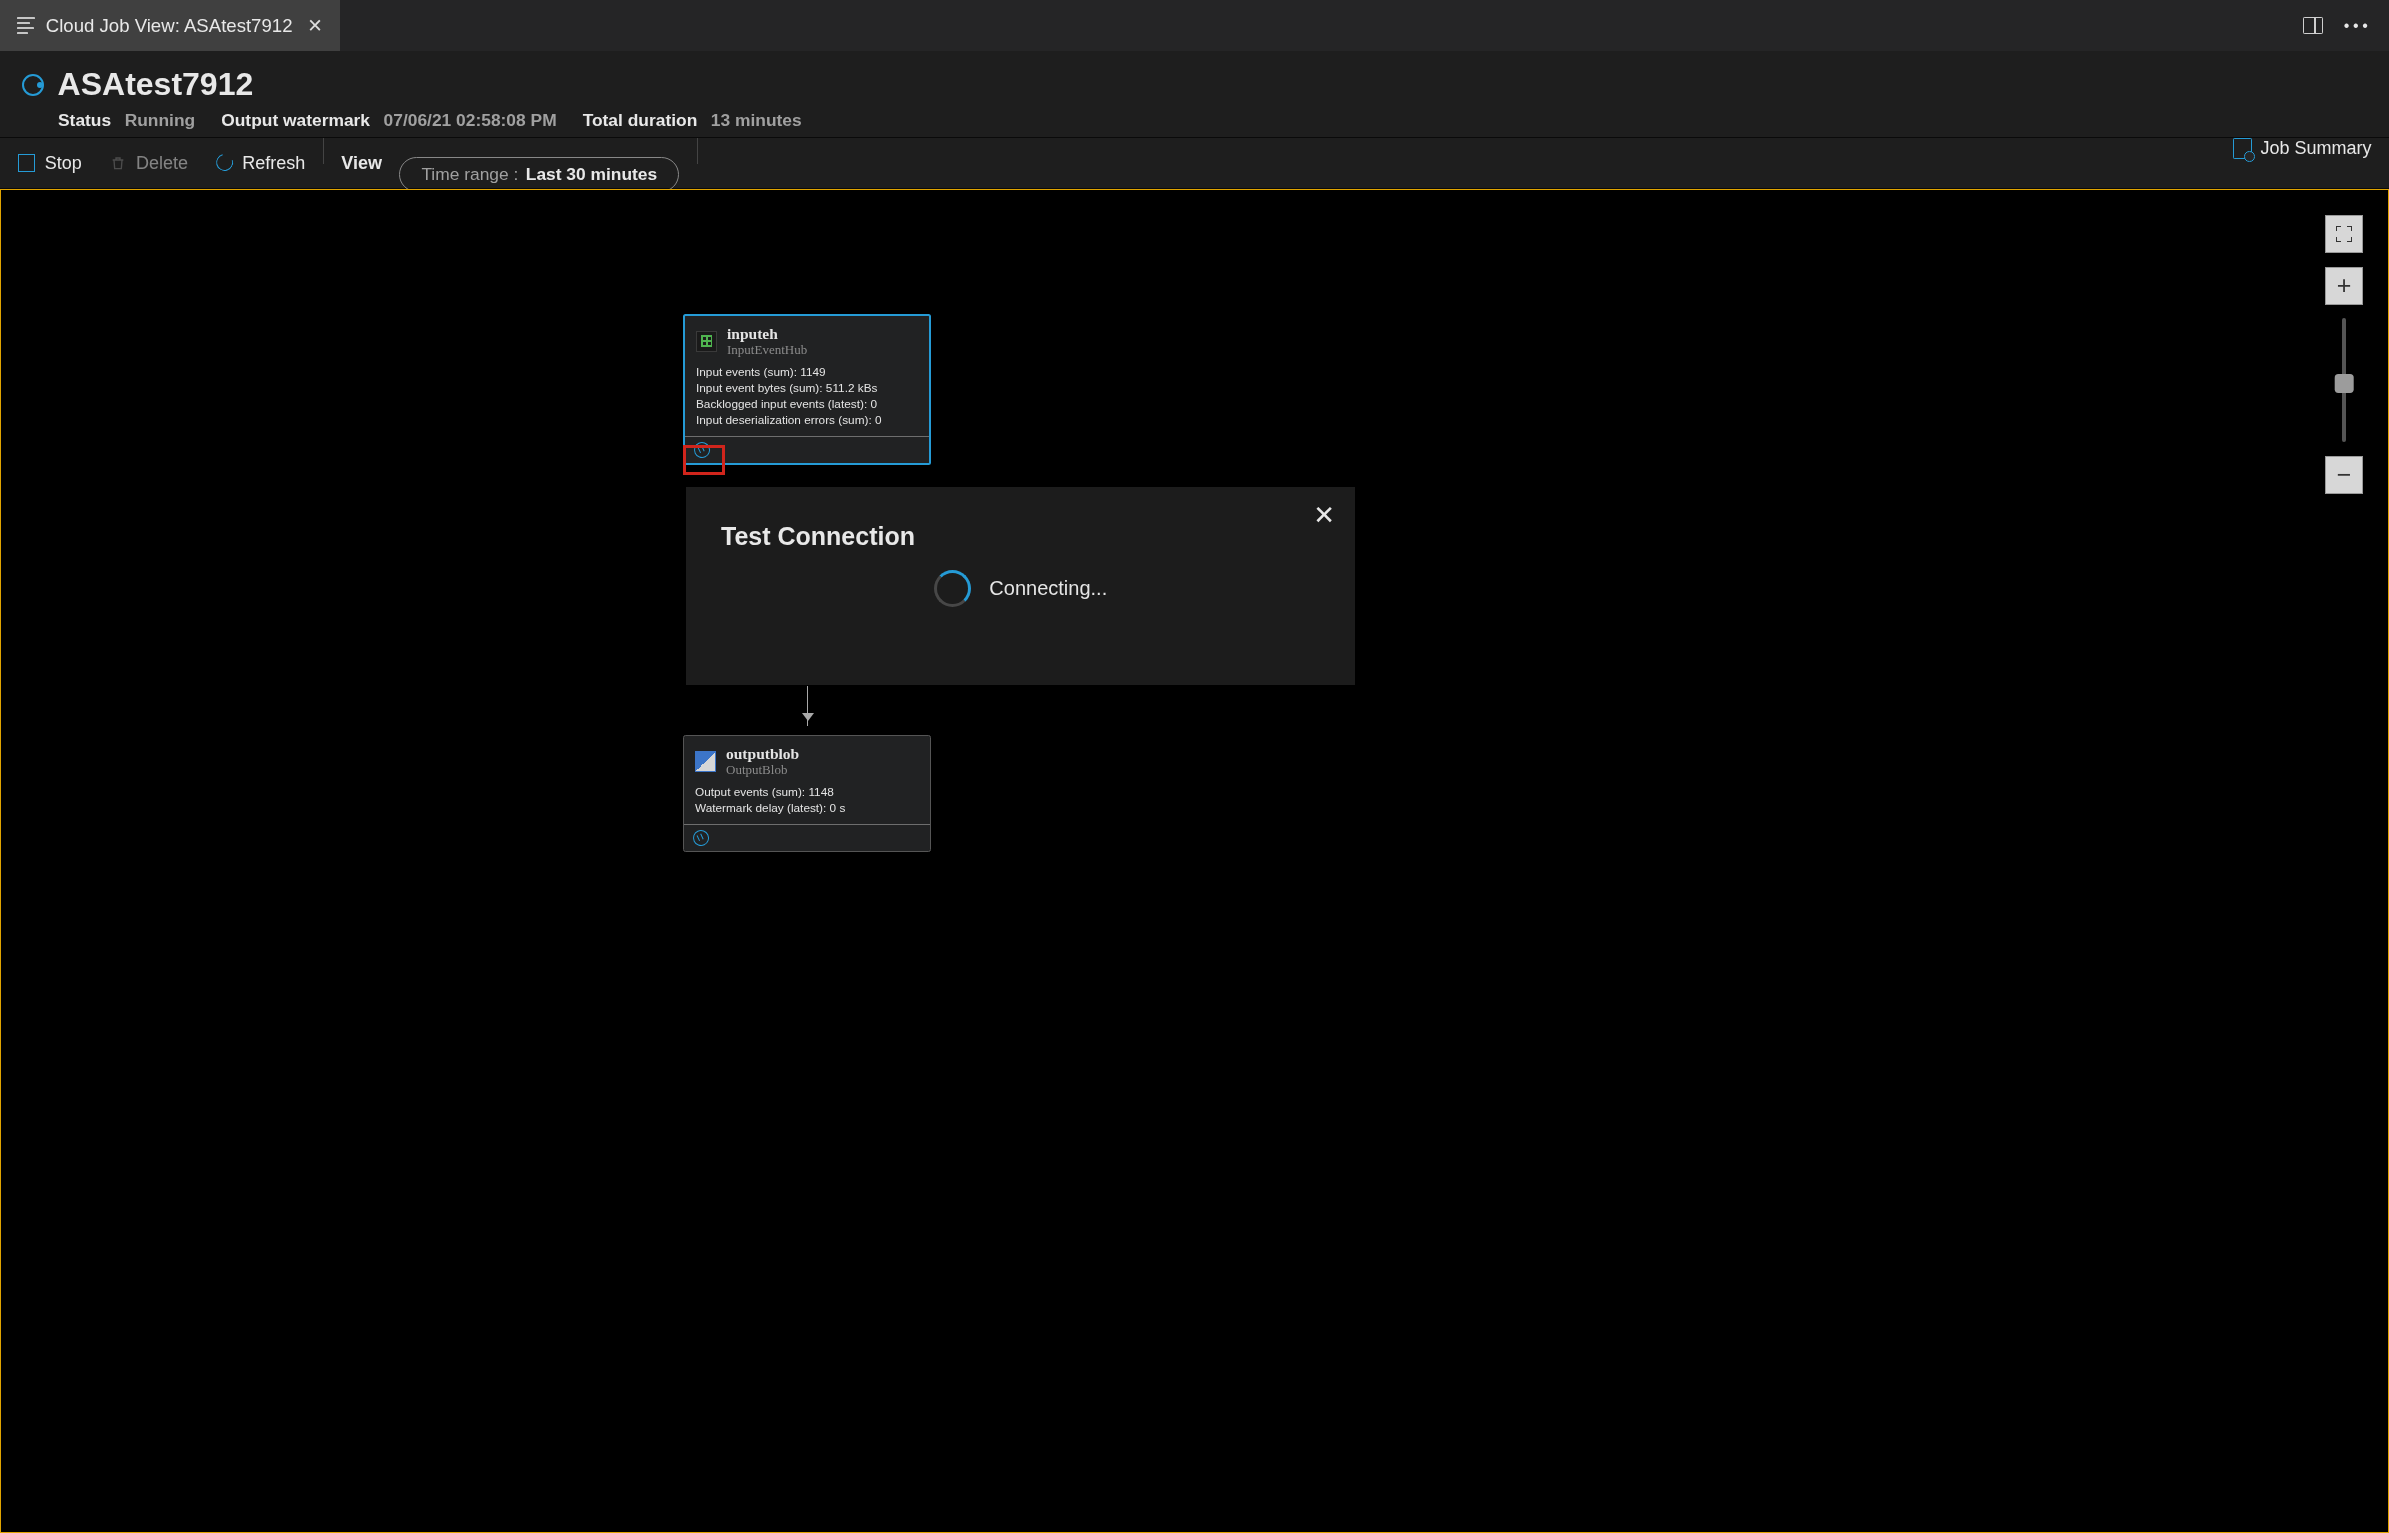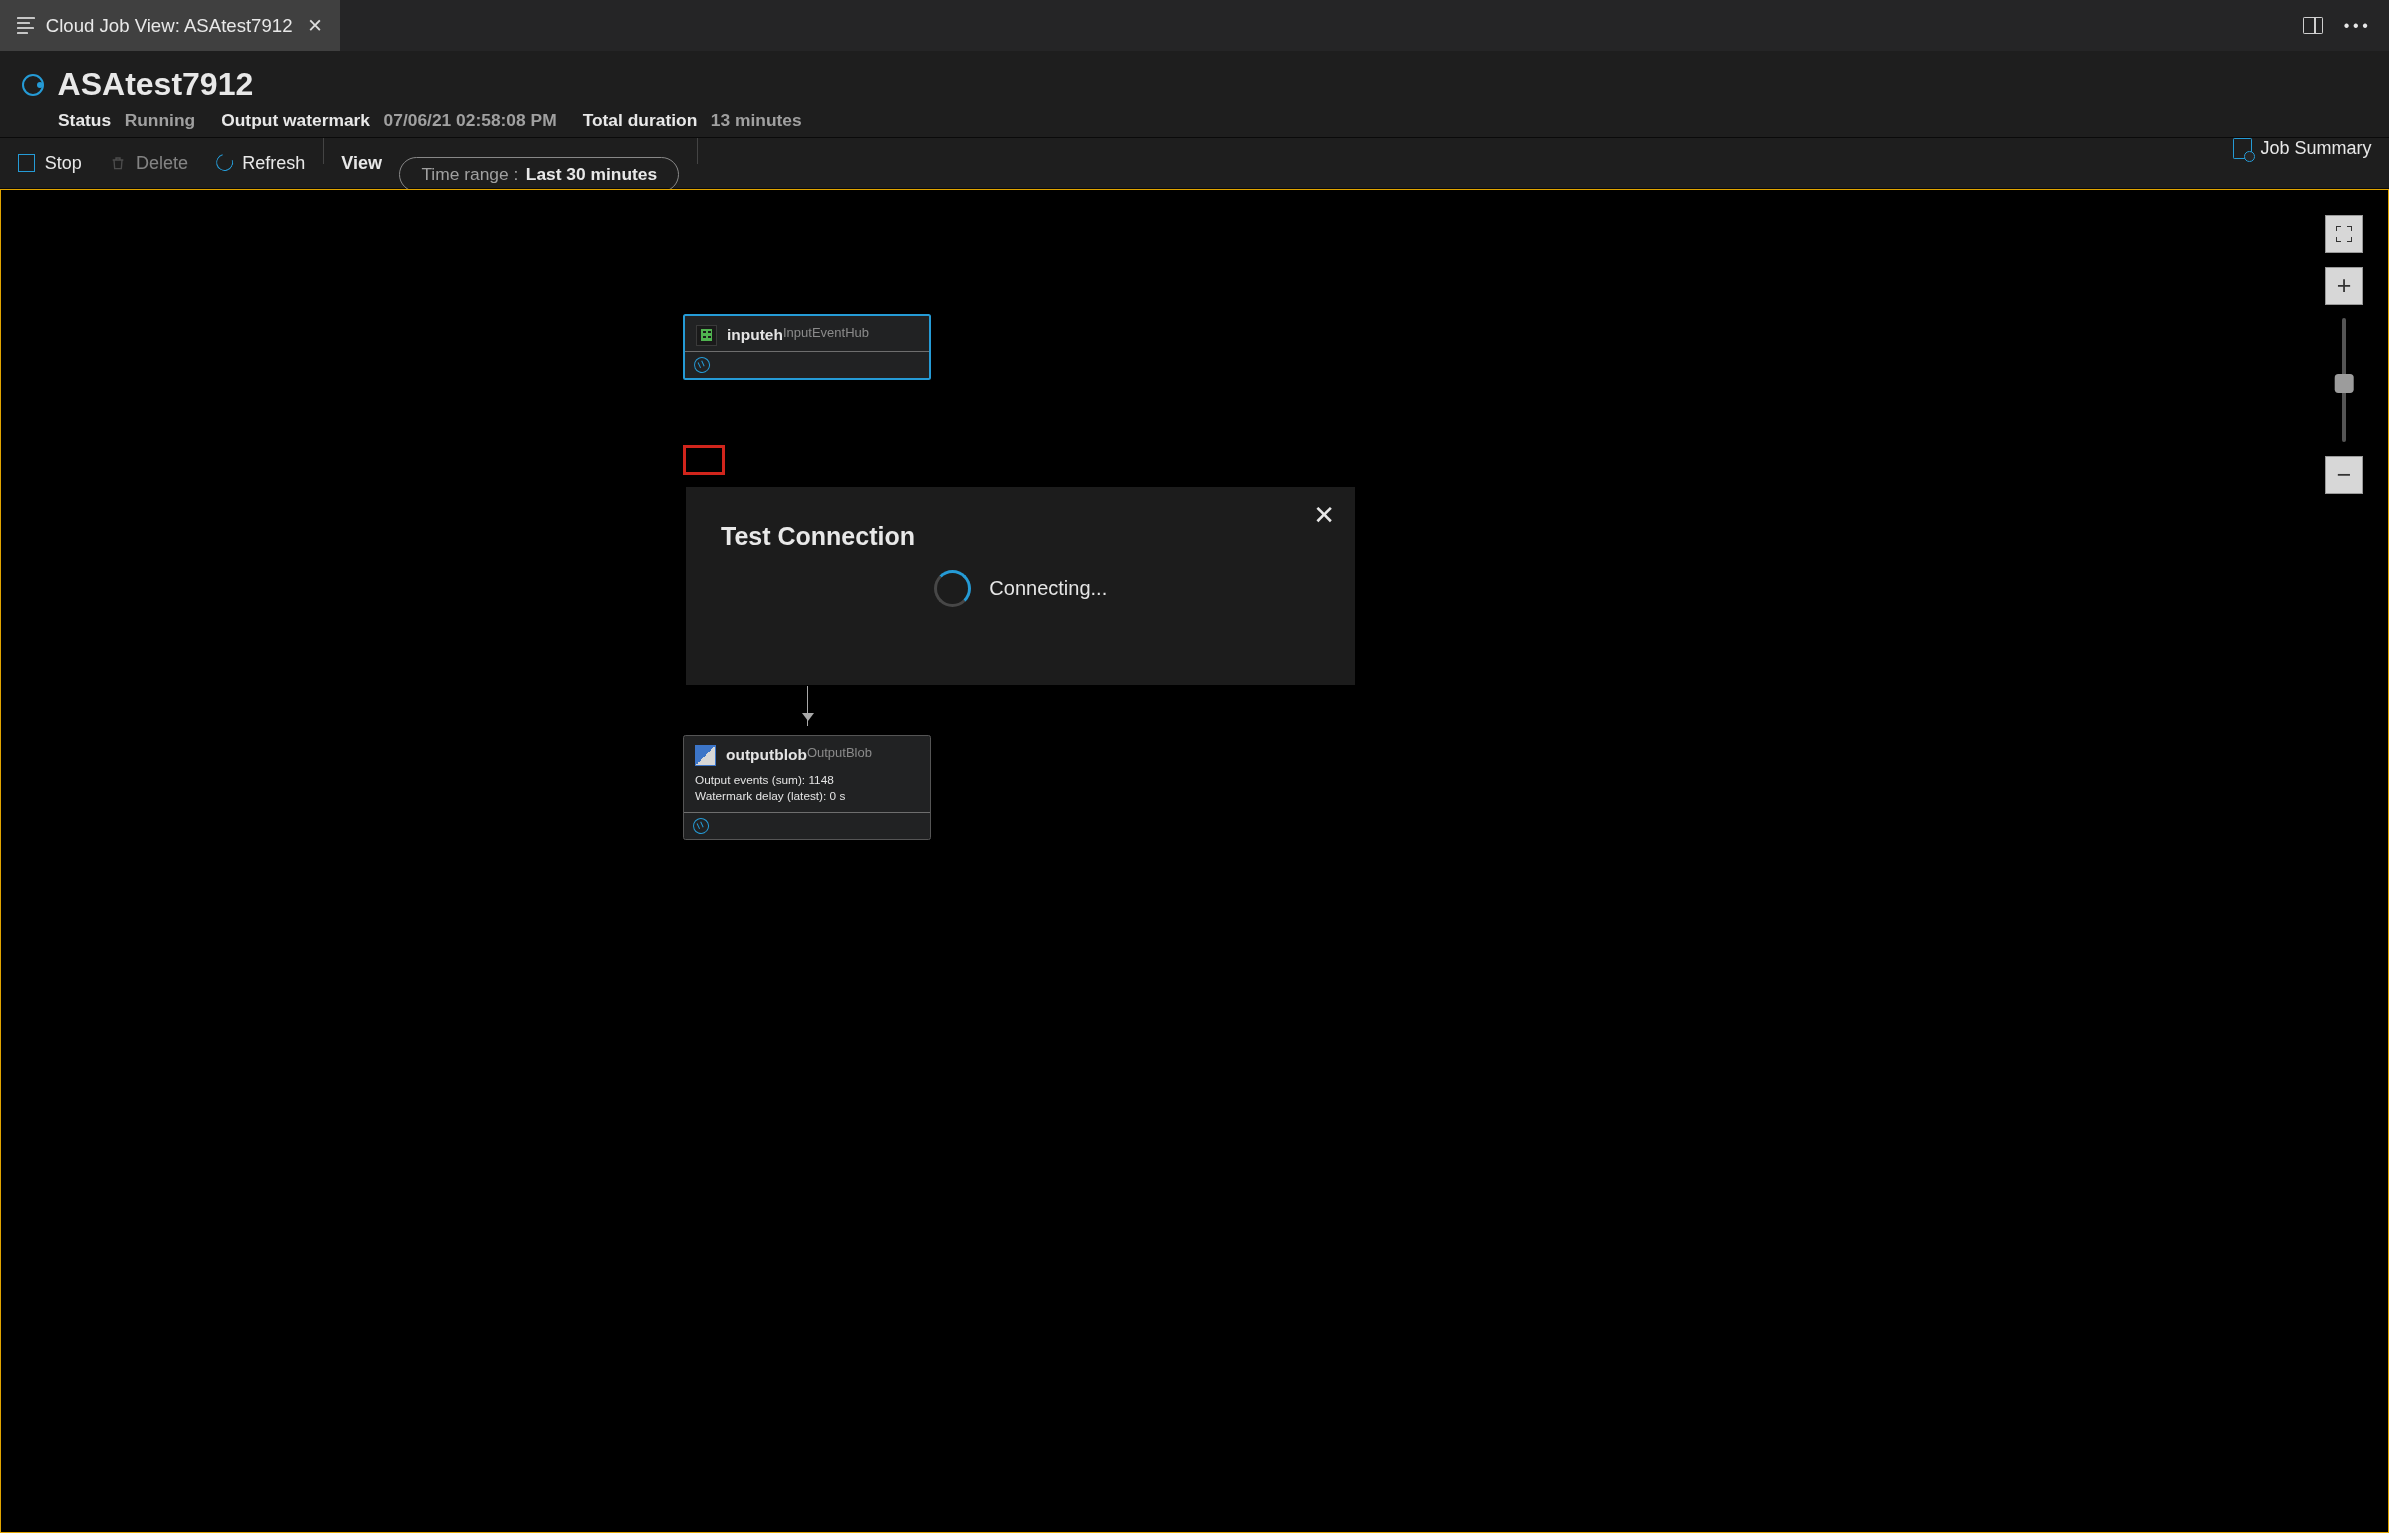--- a/index.html
+++ b/index.html
@@ -67,21 +67,21 @@
 
   
   .node{position:absolute;background:#212223;border:1.2px solid #555;border-radius:2.5px;padding:0;color:#e4e4e4;}
   .node.sel{border:2.5px solid var(--accent);}
   .node-head{display:flex;align-items:center;gap:10px;padding:8.7px 11px 5px 11px;}
   .node-icn{width:21px;height:21px;border:0.6px solid #3a3a3a;background:#1a1a1a;position:relative;}
   .node-icn.in:before{content:"";position:absolute;inset:3.7px;background:
     repeating-linear-gradient(90deg,#4fb34f 0 2.5px,transparent 2.5px 5px),
     repeating-linear-gradient(0deg,#4fb34f 0 2.5px,transparent 2.5px 5px);}
   .node-icn.out{background:linear-gradient(135deg,#3c75c8 0 50%, #d7d7d7 50% 100%);border:0.6px solid #3c75c8;}
-  .node-titles{display:flex;flex-direction:row;line-height:1.15;}
+  .node-titles{display:flex;flex-direction:column;line-height:1.15;font-family:Liberation Serif, serif;}
   .node-name{font-size:15.5px;font-weight:600;}
   .node-type{font-size:13px;color:#8b8b8b;}
   .node-body{padding:2.5px 11px 7.4px 11px;font-size:11.8px;line-height:1.35;}
   .node-foot{border-top:1.2px solid #6e6e6e;padding:6.2px 8.7px;height:27px;position:relative;}
   .foot-plug{width:16px;height:16px;border:1.2px solid var(--accent);border-radius:50%;transform:rotate(-25deg);position:relative;}
   .foot-plug:before,.foot-plug:after{content:"";position:absolute;width:1.2px;height:6.2px;background:var(--accent);top:3.1px;}
   .foot-plug:before{left:4.3px;}
   .foot-plug:after{left:8px;}
   .highlight-box{position:absolute;border:3.7px solid var(--red);pointer-events:none;}
 
@@ -200,20 +200,26 @@
 <div class="canvas">
 
   <div class="node sel" style="left:682px;top:124px;width:248px;">
     <div class="node-head">
       <span class="node-icn in"></span>
       <span class="node-titles">
         <span class="node-name">inputeh</span>
         <span class="node-type">InputEventHub</span>
       </span>
     </div>
+    <div class="node-body">
+      <div>Input events (sum): 1149</div>
+      <div>Input event bytes (sum): 511.2 kBs</div>
+      <div>Backlogged input events (latest): 0</div>
+      <div>Input deserialization errors (sum): 0</div>
+    </div>
     <div class="node-foot">
       <span class="foot-plug" style="position:absolute;left:8.7px;top:5px;"></span>
     </div>
   </div>
 
   <div class="highlight-box" style="left:682px;top:255px;width:42px;height:30px;"></div>
 
   <div class="arrow" style="left:806px;top:496px;height:40px;"></div>
 
   <div class="node" style="left:682px;top:545px;width:248px;">

